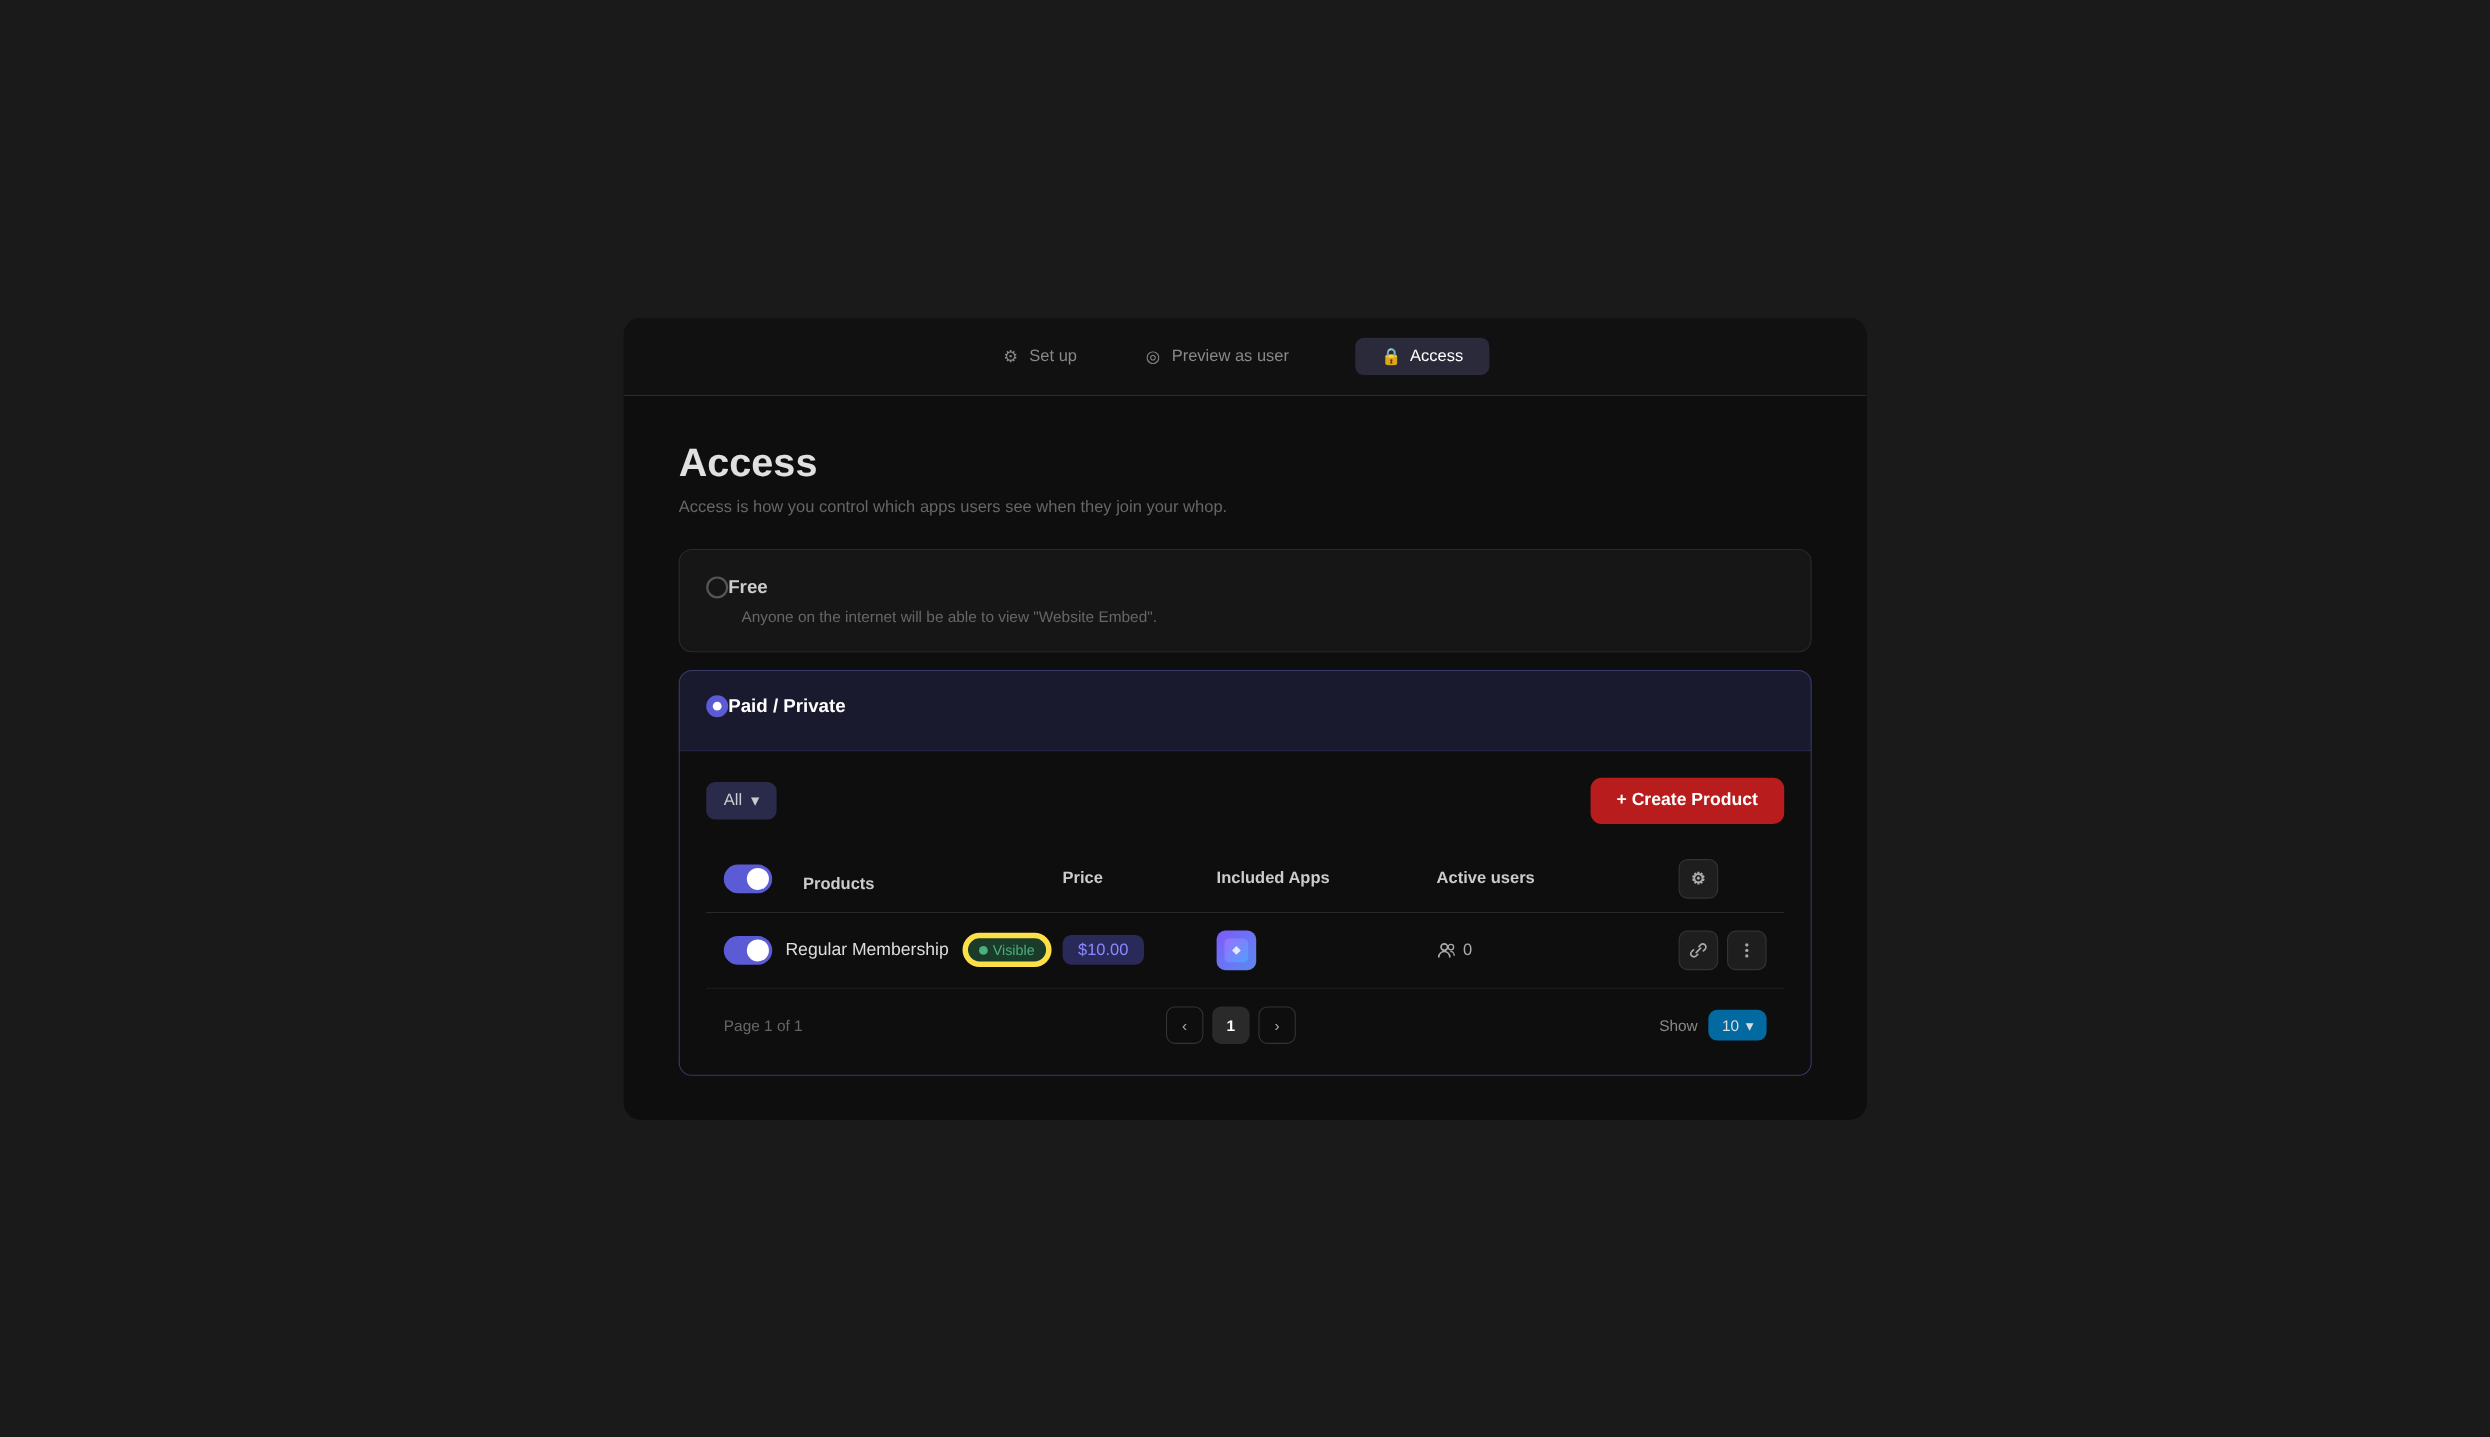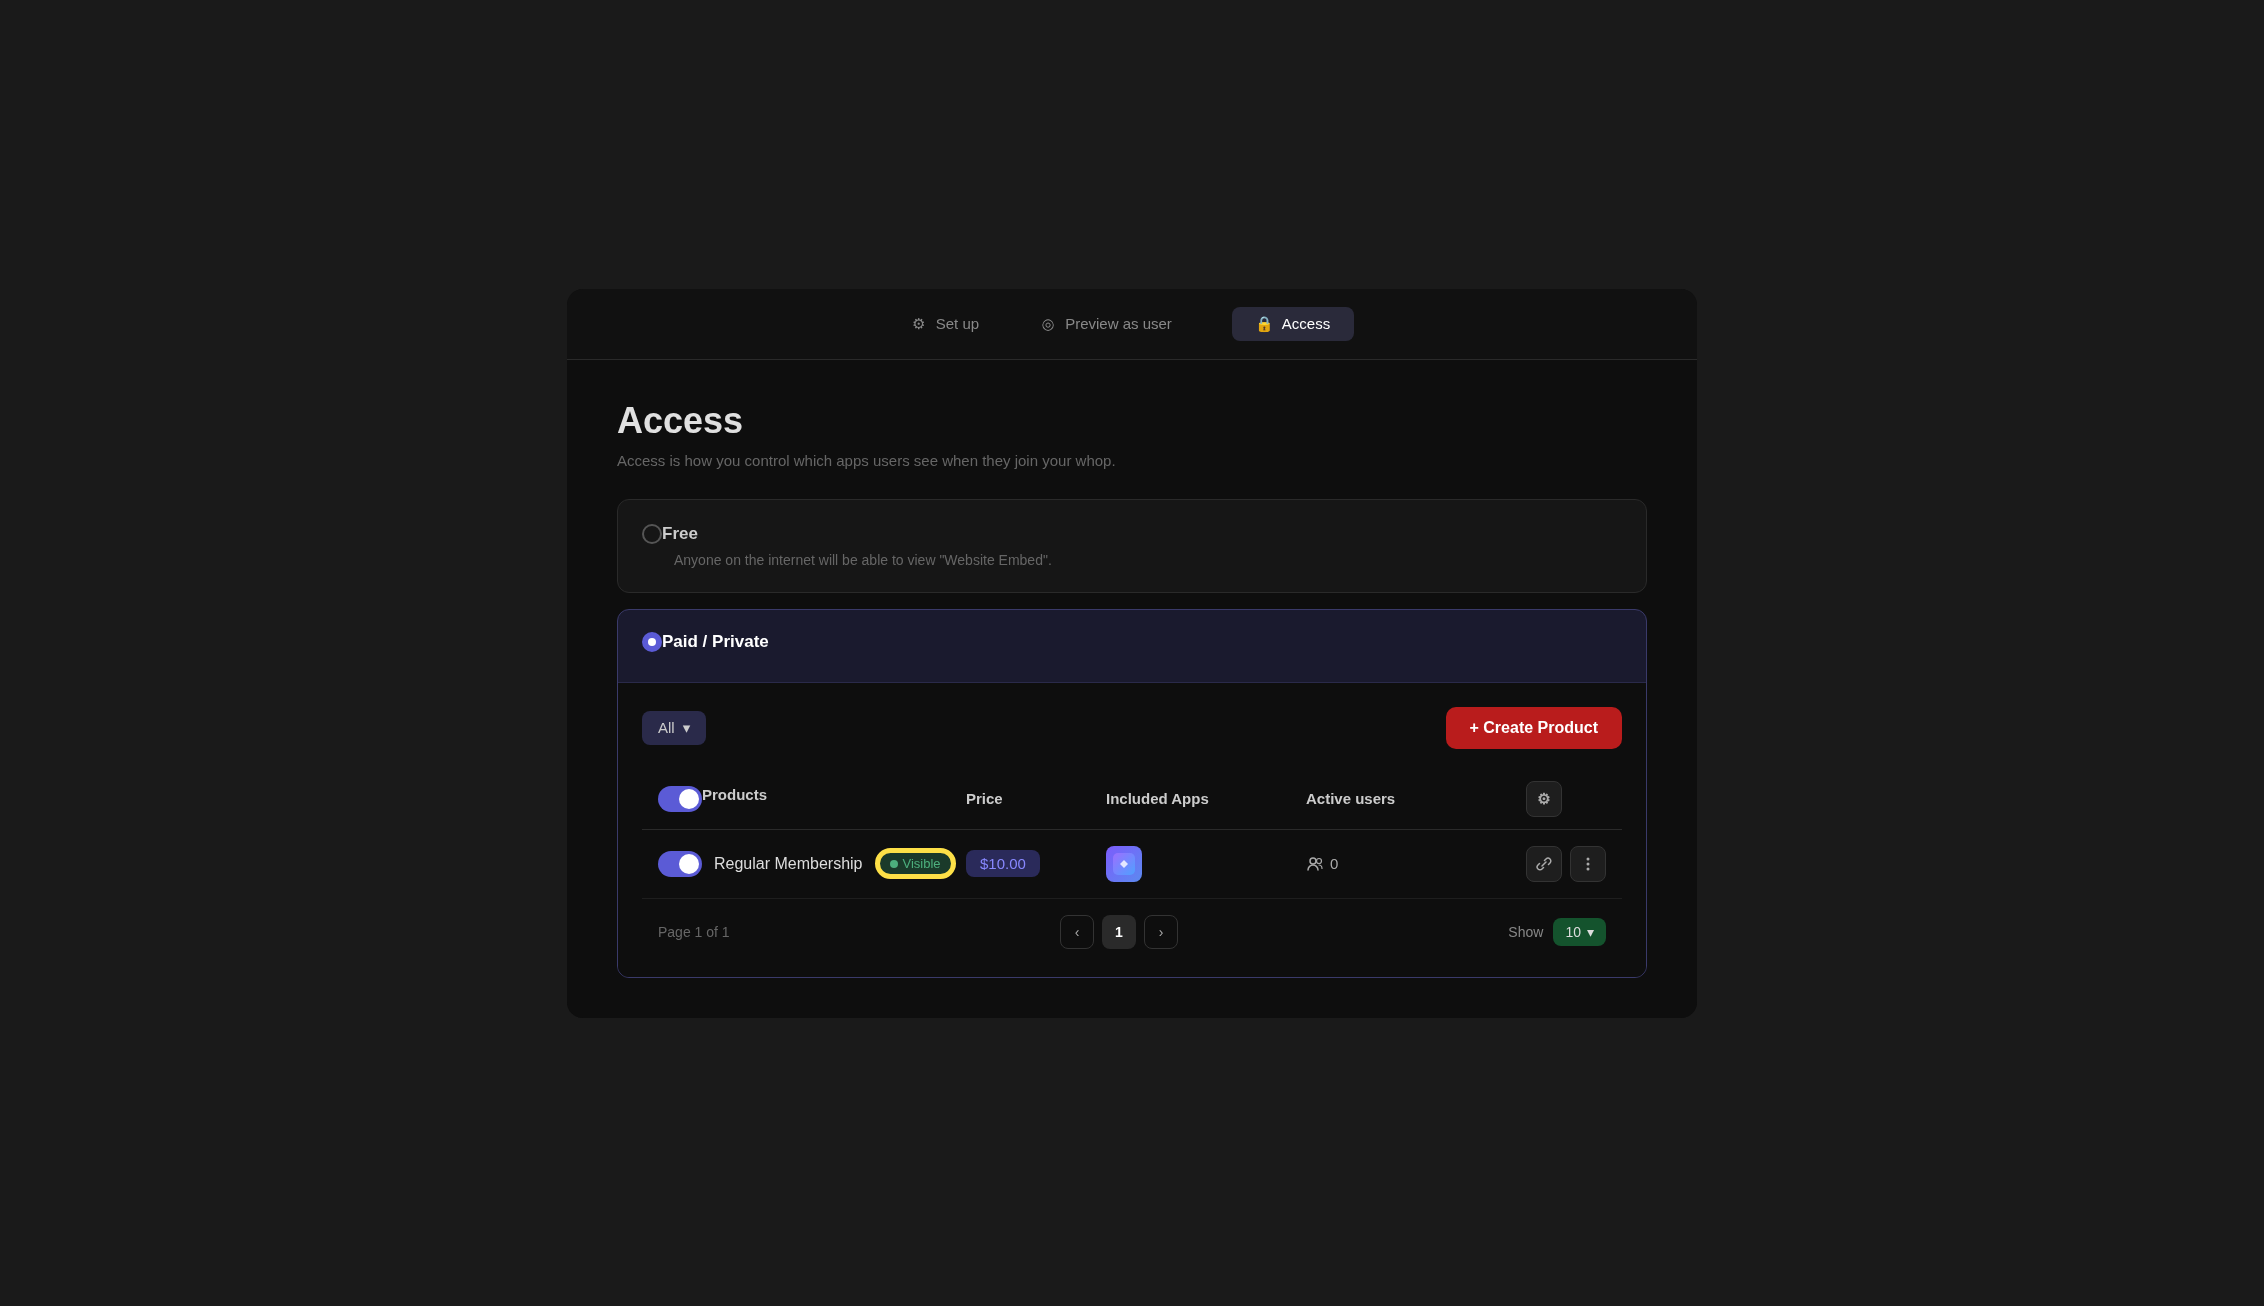--- a/index.html
+++ b/index.html
@@ -167,22 +167,22 @@
       border-bottom: 1px solid #2a2a2a;
       align-items: center;
     }
     .table-header-cell {
       font-size: 15px;
       font-weight: 600;
       color: #ccc;
     }
     .toggle-header {
       display: flex;
-      align-items: flex-start;
-      gap: 0;
+      align-items: flex-end;
+      gap: 28px;
     }
     
     .toggle {
       width: 44px;
       height: 26px;
       border-radius: 13px;
       background: #5b5bd6;
       position: relative;
       cursor: pointer;
       flex-shrink: 0;
@@ -334,21 +334,21 @@
       display: flex;
       align-items: center;
       gap: 10px;
       color: #888;
       font-size: 14px;
     }
     .show-select {
       display: flex;
       align-items: center;
       gap: 6px;
-      background: #14532d;
+      background: #0369a1;
       border-radius: 8px;
       padding: 6px 12px;
       color: #ddd;
       font-size: 14px;
       cursor: pointer;
     }
     .toggle-row {
       position: relative;
     }
   </style>

